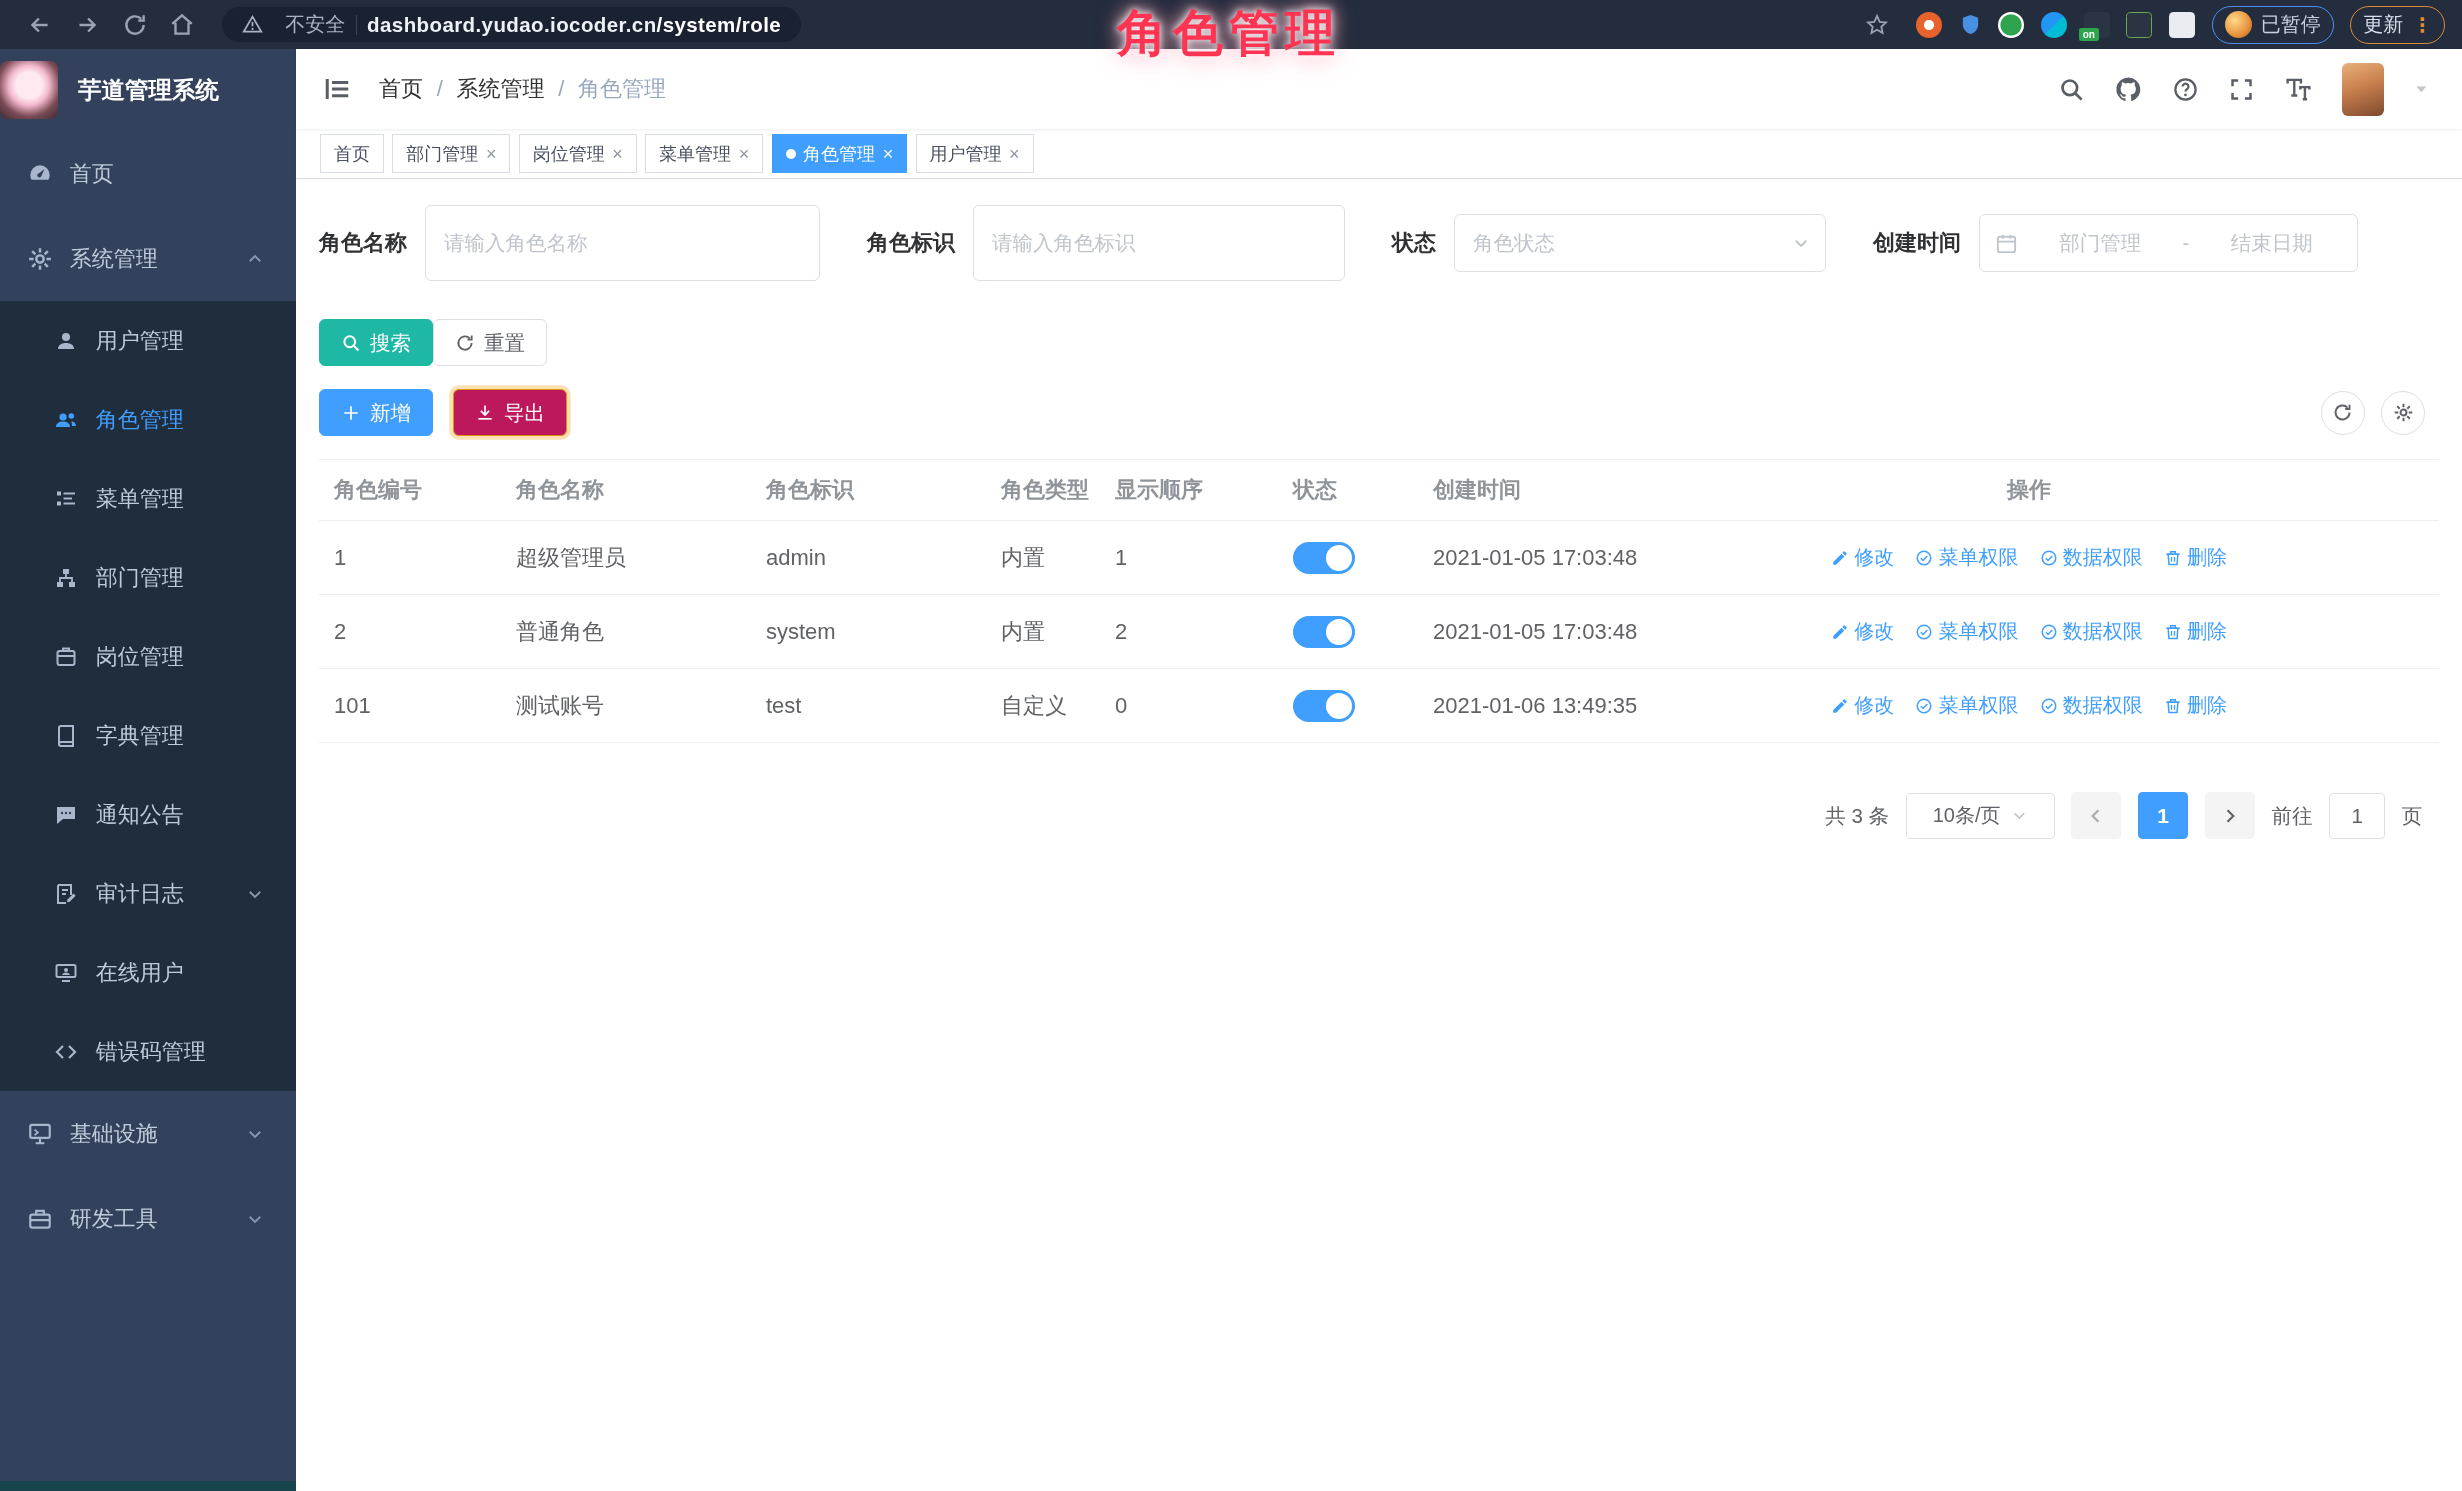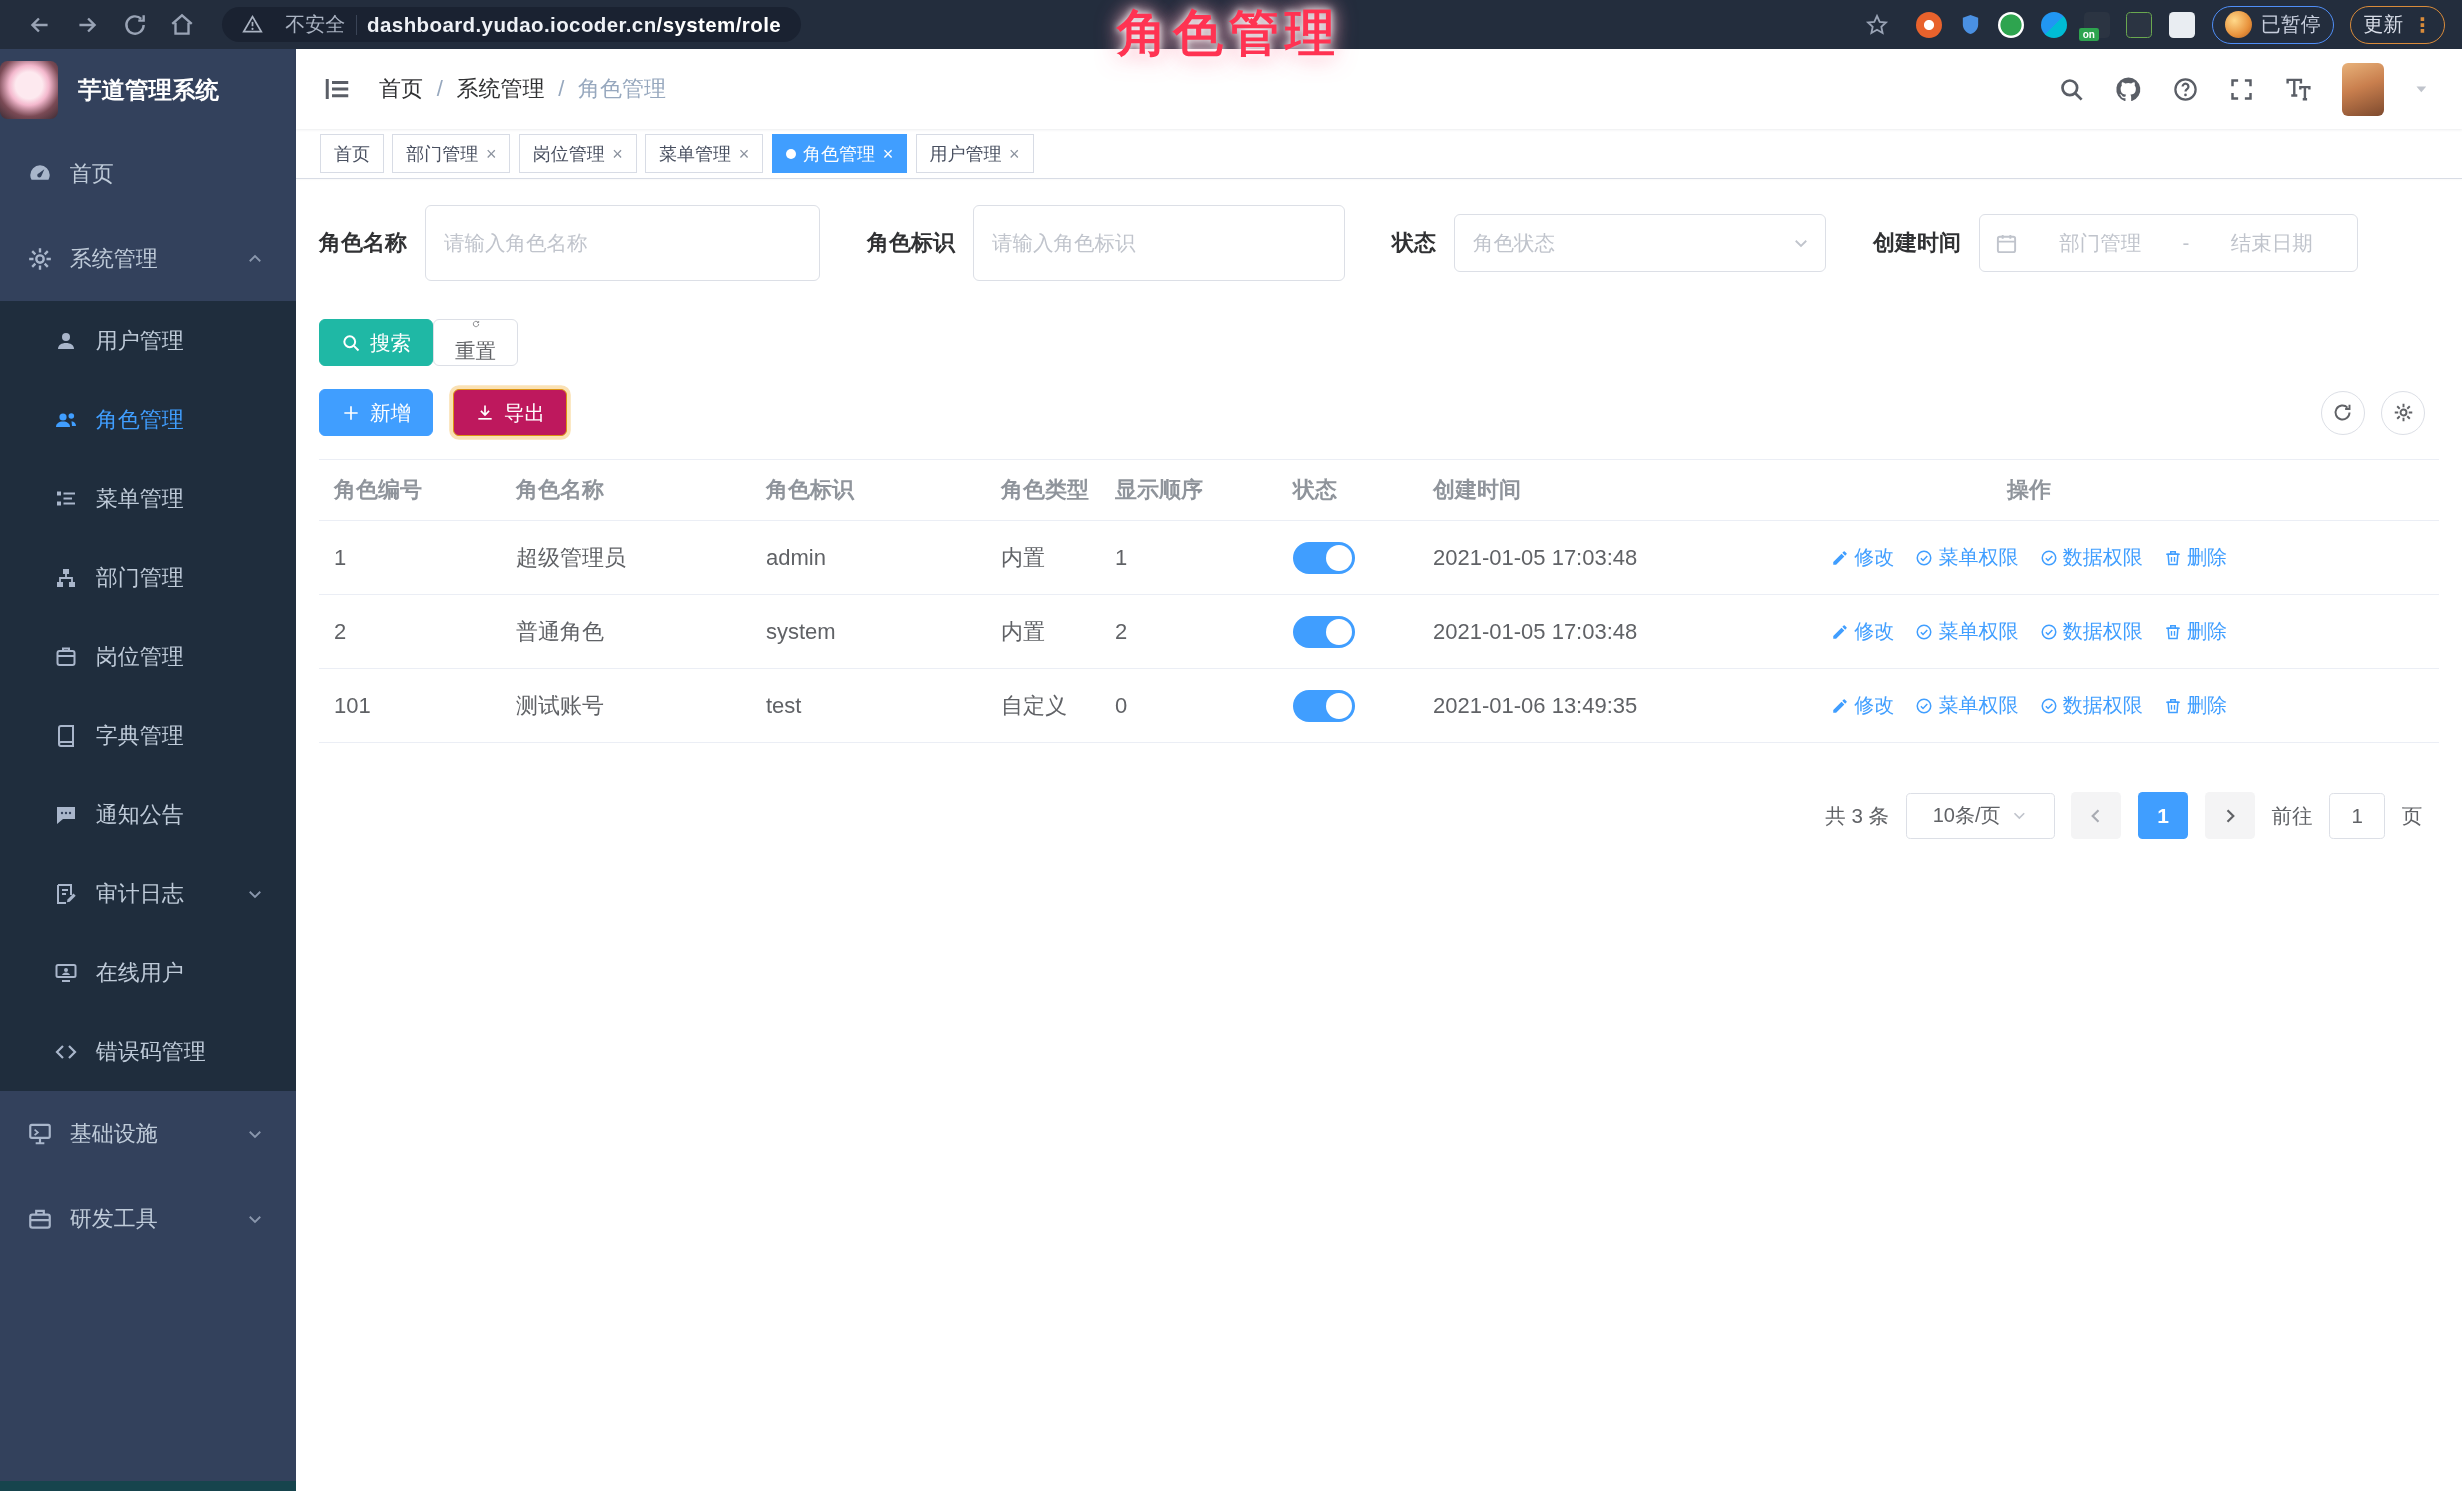--- a/index.html
+++ b/index.html
@@ -85,21 +85,21 @@
          display:flex; align-items:center; padding:0 18px; color:#c0c4cc; font-size:20.5px; cursor:pointer; }
   .sel .s-caret { position:absolute; right:15px; color:#c0c4cc; }
   .daterange { width:379px; height:58px; border:0.8px solid #dcdfe6; border-radius:6px; display:flex;
                align-items:center; padding:0 15px; gap:12px; color:#c0c4cc; font-size:20.5px; cursor:pointer; }
   .daterange .dr-part { flex:1; text-align:center; }
 
   .btnrow { margin-top:38px; display:flex; align-items:flex-start; }
   .btn { height:47px; border-radius:6px; font-size:20.5px; display:inline-flex; align-items:center; gap:9px;
          padding:0 21px; cursor:pointer; border:0.8px solid transparent; white-space:nowrap; }
   .btn-search { background:#1fb8a5; color:#fff; border-color:#1fb8a5; }
-  .btn-reset  { background:#fff; color:#606266; border-color:#dcdfe6;flex-direction:column; }
+  .btn-reset  { background:#fff; color:#606266; border-color:#dcdfe6; }
   .btn-add    { background:#409eff; color:#fff; border-color:#409eff; }
   .btn-export { background:#be185d; color:#fff; border-color:#dd9412; box-shadow:0 0 0 3.8px rgba(240,170,40,.35); }
   .toolrow { margin-top:23px; display:flex; align-items:center; gap:20px; }
   .circlebtns { margin-left:auto; display:flex; gap:16.7px; padding-right:13.7px; }
   .cbtn { width:44px; height:44px; border-radius:50%; border:0.8px solid #dcdfe6; background:#fff; color:#606266;
           display:flex; align-items:center; justify-content:center; cursor:pointer; }
 
   
   .table { margin-top:23px; }
   .t-row { display:grid; grid-template-columns:182px 250px 235px 114px 178px 140px 425px 372px 1fr;

